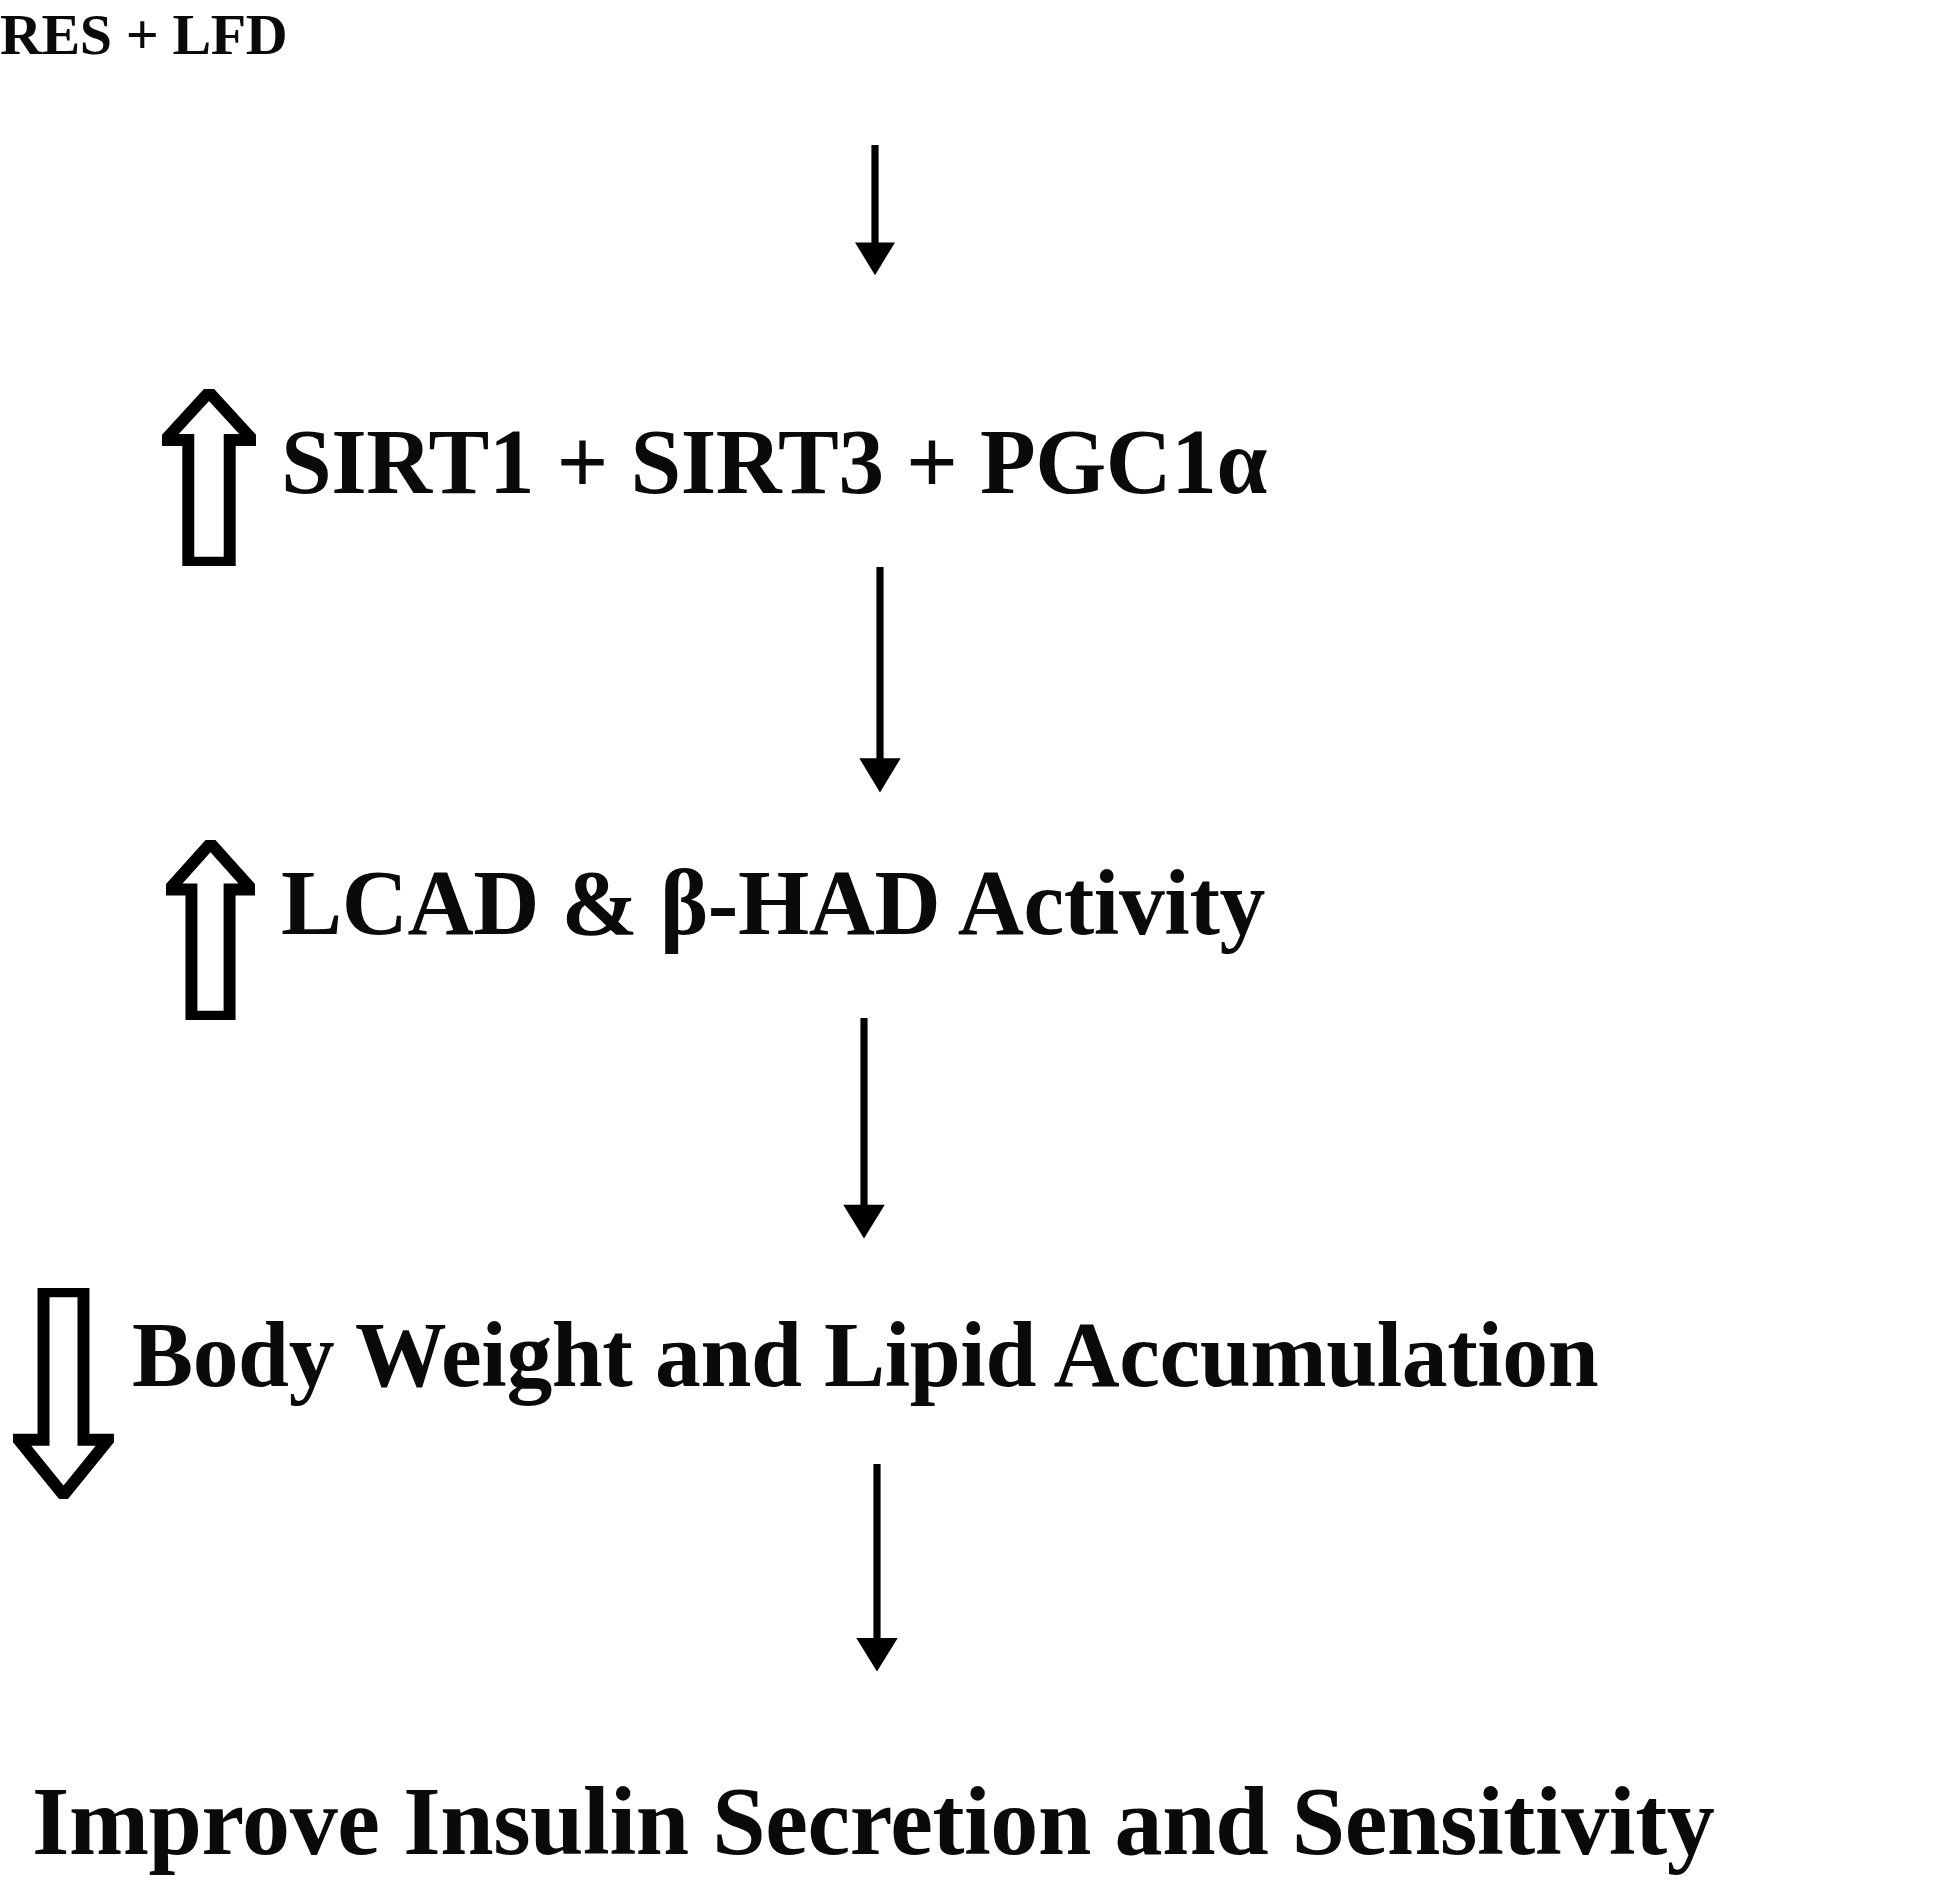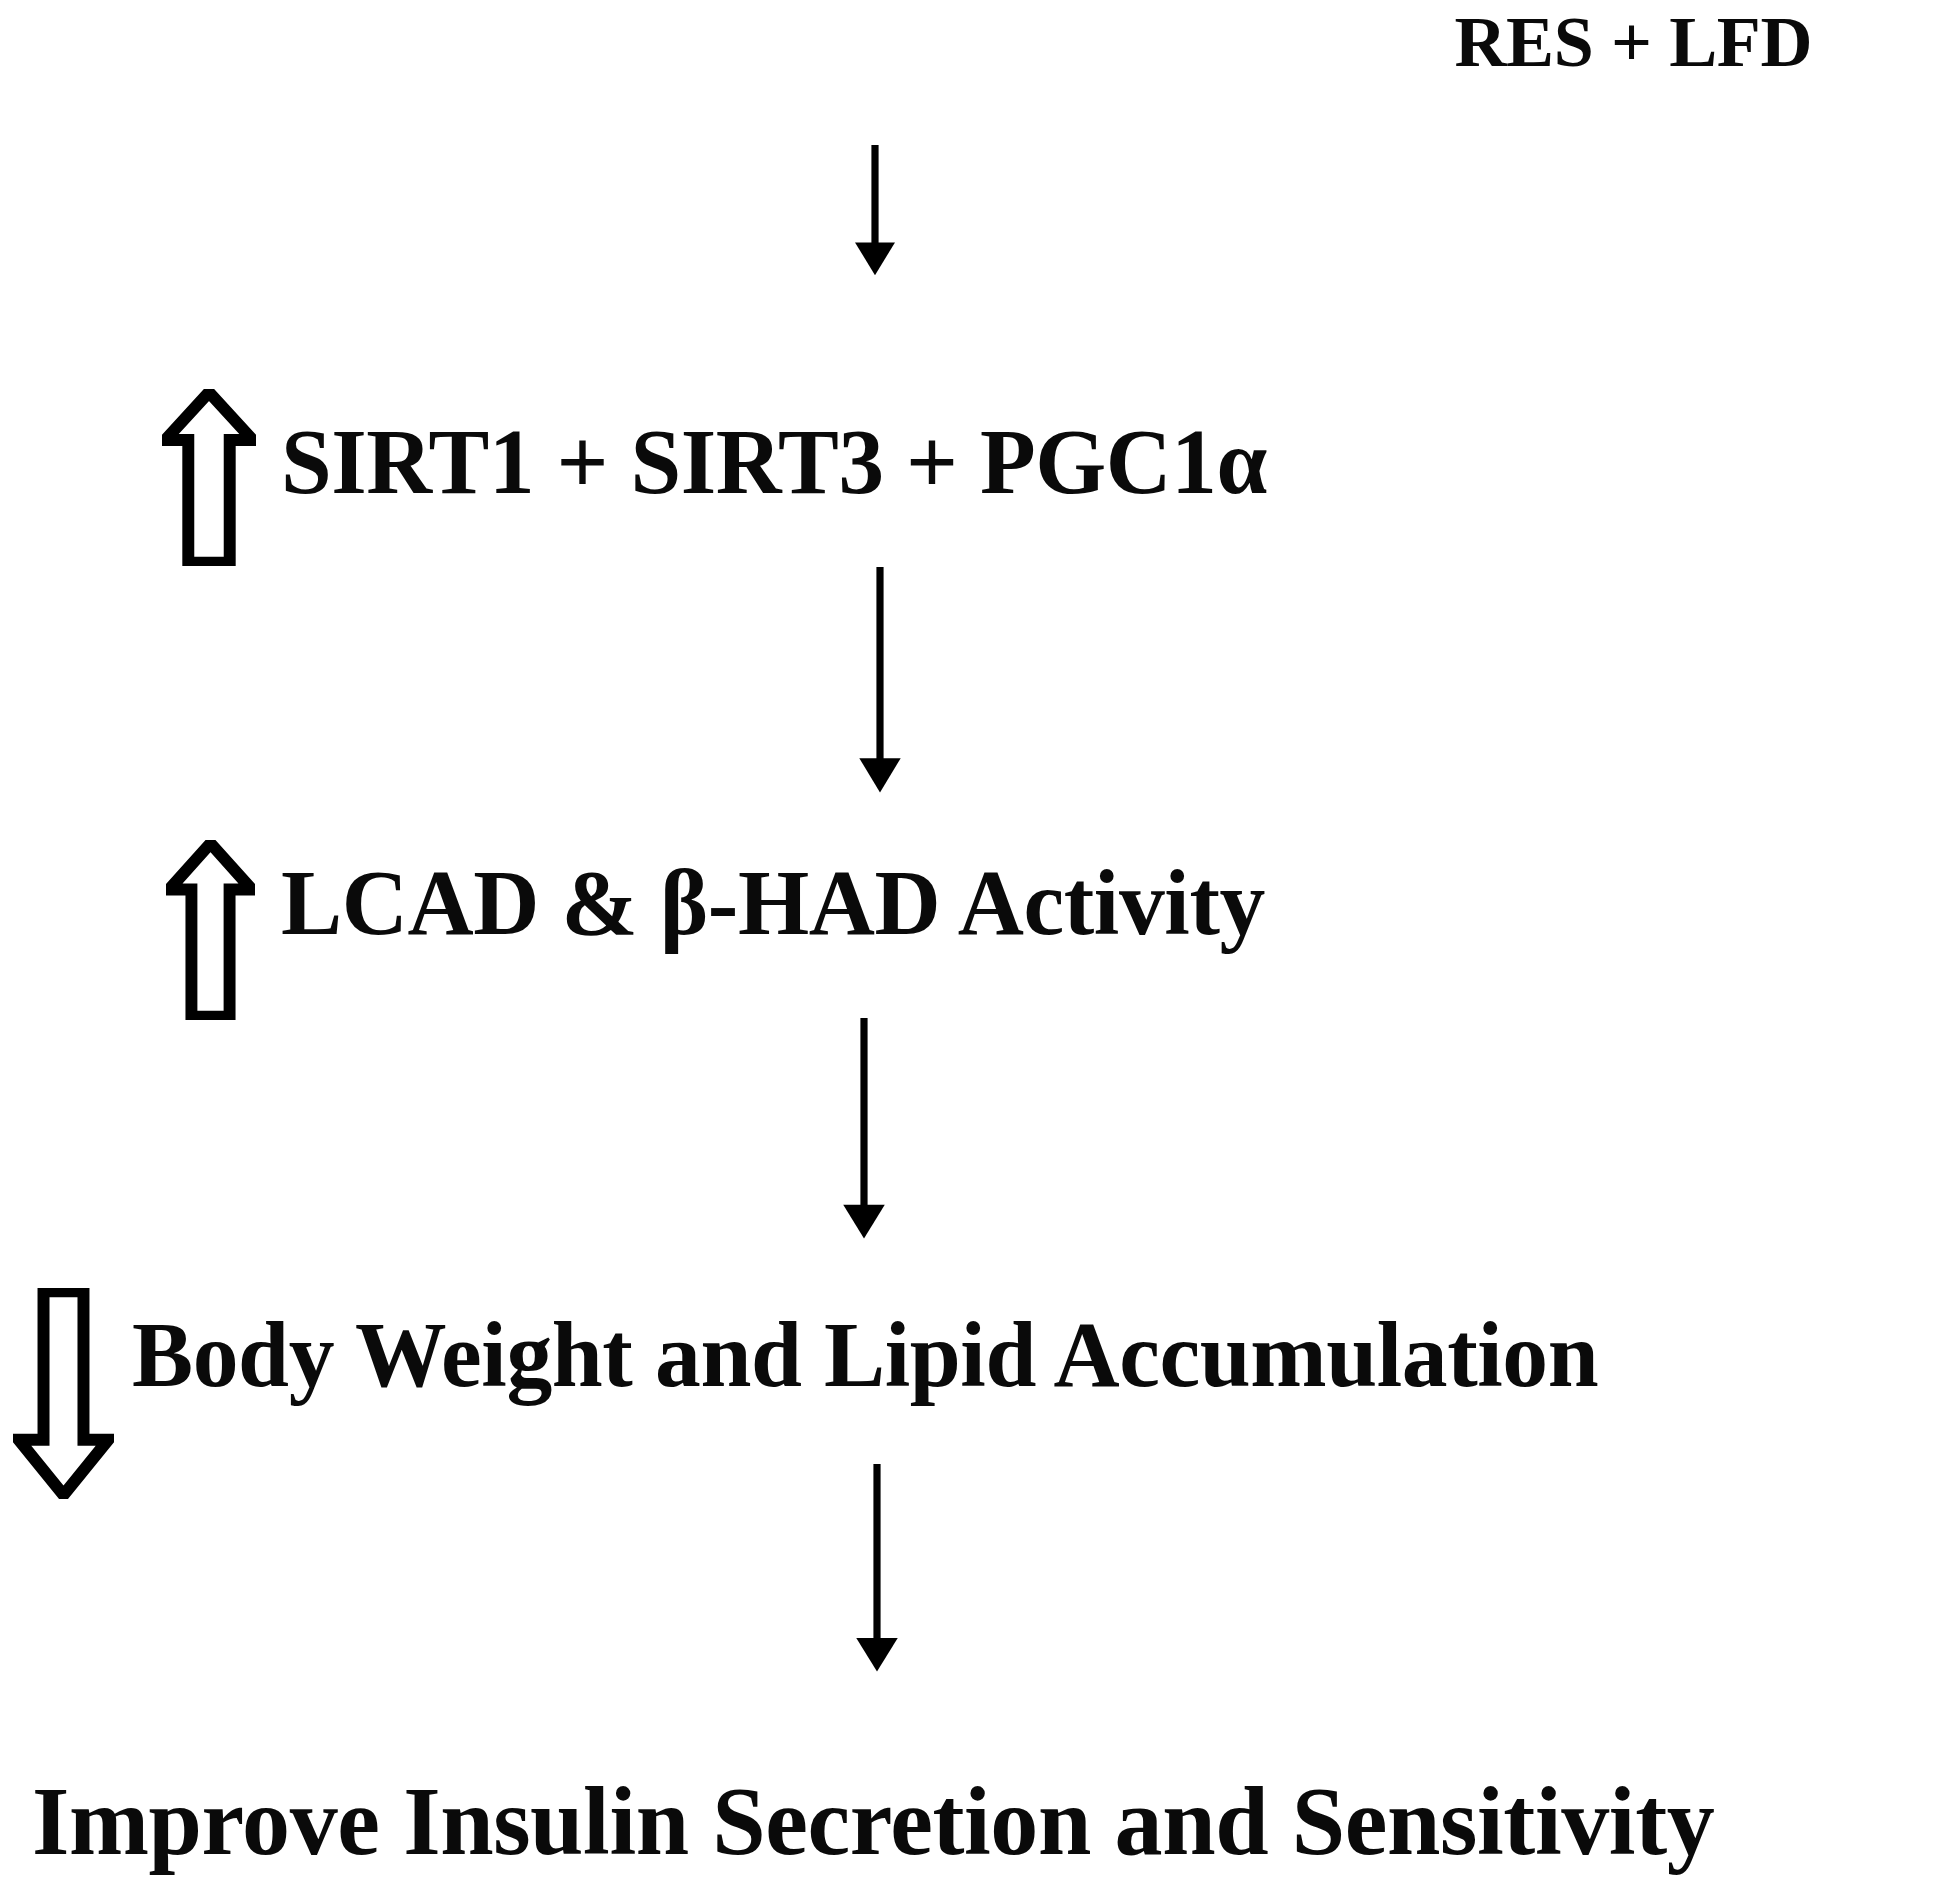--- a/index.html
+++ b/index.html
@@ -22,25 +22,25 @@
     position: absolute;
     font-weight: bold;
     color: #0a0a0a;
     white-space: nowrap;
     line-height: 1;
     letter-spacing: -0.4px;
   }
 
   
   #row1-text {
-    left: 12px;
+    left: 0;
     top: 6.4px;
     width: 1800px;
-    text-align: right;
-    font-size: 72px;
+    text-align: left;
+    font-size: 58px;
   }
 
   
   #row2-text {
     left: 281px;
     top: 415px;
     font-size: 93px;
     transform: scaleX(0.98);
     transform-origin: left center;
   }

